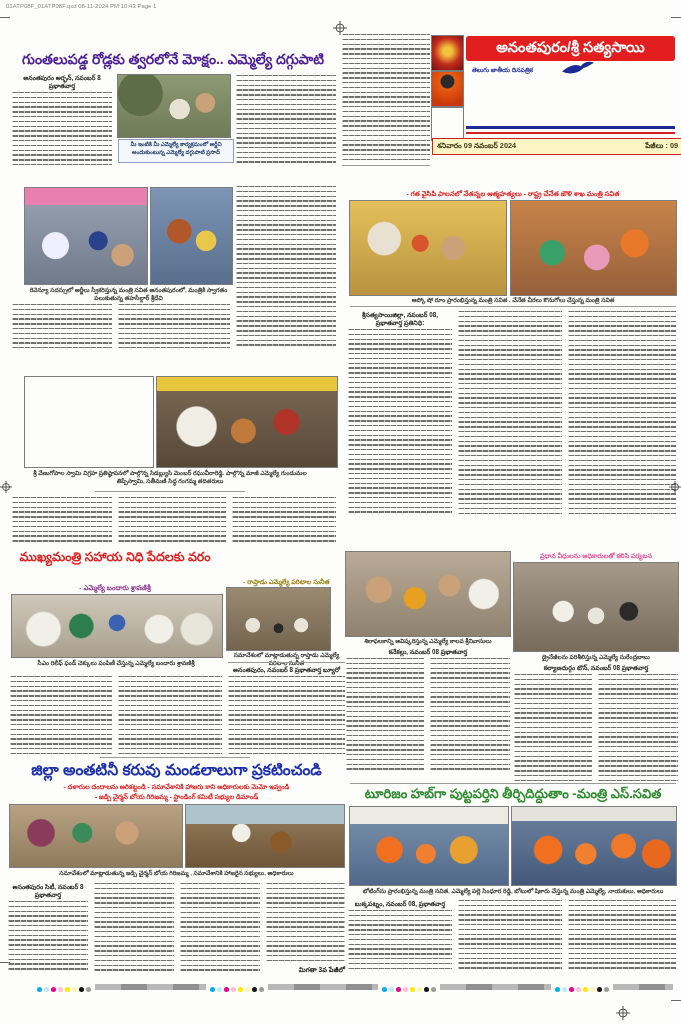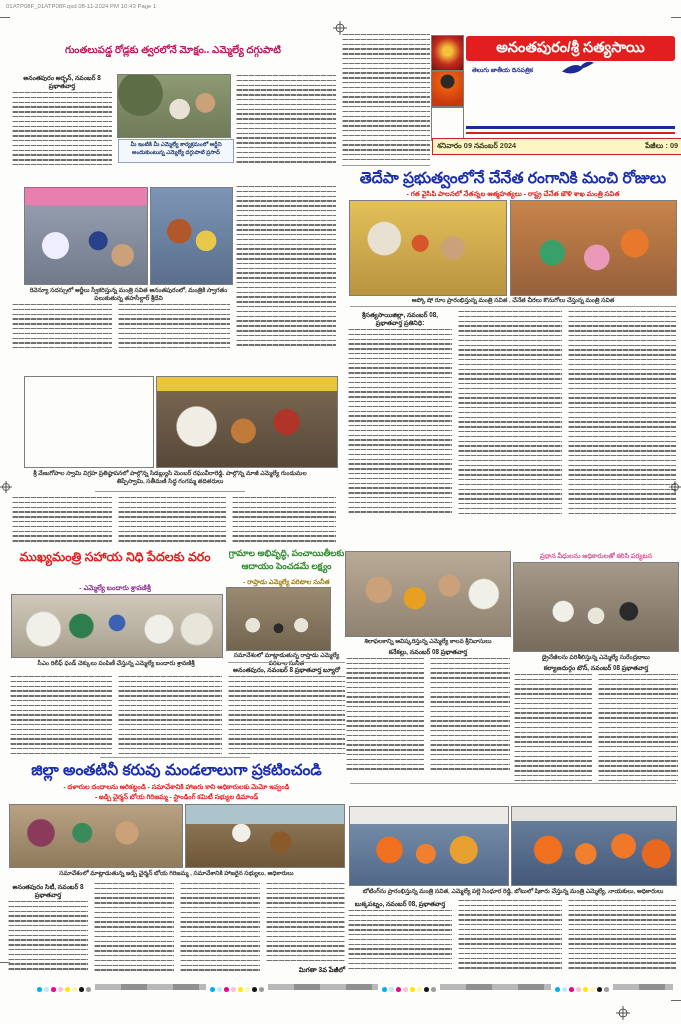--- a/index.html
+++ b/index.html
@@ -76,21 +76,21 @@
       <path d="M2 13 C10 6 17 4 23 7 C27 2 33 1 38 3 C33 6 30 8 26 9 C21 15 11 17 2 13 Z" fill="#1d2b96"></path>
     </svg>
     <div class="abs" style="left:34px;top:92px;width:209px;height:3px;background:#1d2b96;"></div>
     <div class="abs" style="left:34px;top:98px;width:209px;height:2px;background:#d42020;"></div>
     <div class="abs strip" style="left:0;top:104px;width:241px;height:15px;font-size:7.3px;padding:0 4px;">
       <span>శనివారం  09  నవంబర్  2024</span>
       <span>పేజీలు : 09</span>
     </div>
   </div>
 
-  <div class="abs ctr hl" style="left:8px;top:44px;width:330px;font-size:10px;color:#be185d;">గుంతలుపడ్డ రోడ్లకు త్వరలోనే మోక్షం.. ఎమ్మెల్యే దగ్గుపాటి</div>
+  <div class="abs ctr hl" style="left:8px;top:52px;width:330px;font-size:14px;color:#4c1d95;">గుంతలుపడ్డ రోడ్లకు త్వరలోనే మోక్షం.. ఎమ్మెల్యే దగ్గుపాటి</div>
   <div class="abs ctr dl" style="left:12px;top:74px;width:100px;">అనంతపురం అర్బన్, నవంబర్ 8</div>
   <div class="abs ctr dl" style="left:12px;top:82px;width:100px;">ప్రభాతవార్త</div>
   <div class="abs tx" style="left:12px;top:92px;width:100px;height:73px;"></div>
   <div class="abs ph" style="left:118px;top:75px;width:112px;height:62px;background:
        radial-gradient(circle at 20% 30%,#5d6e46 0 22%,transparent 23%),
        radial-gradient(circle at 55% 55%,#e8e2d4 0 14%,transparent 15%),
        radial-gradient(circle at 78% 45%,#caa178 0 10%,transparent 11%),
        linear-gradient(#8d9a72,#6f7a58);"></div>
   <div class="abs capbox" style="left:118px;top:139px;width:110px;height:20px;">మీ ఇంటికి మీ ఎమ్మెల్యే కార్యక్రమంలో అర్జీని అందుకుంటున్న ఎమ్మెల్యే దగ్గుపాటి ప్రసాద్</div>
   <div class="abs tx" style="left:236px;top:75px;width:100px;height:90px;"></div>
@@ -123,21 +123,20 @@
        radial-gradient(circle at 22% 55%,#f0ede4 0 13%,transparent 14%),
        radial-gradient(circle at 48% 60%,#c07a3a 0 11%,transparent 12%),
        radial-gradient(circle at 72% 50%,#b03428 0 9%,transparent 10%),
        linear-gradient(#7d6a54,#574838);"></div>
   <div class="abs ctr cap" style="left:20px;top:470px;width:300px;">శ్రీ వేణుగోపాల స్వామి విగ్రహ ప్రతిష్ఠాపనలో పాల్గొన్న సిడబ్ల్యుసి మెంబర్ రఘువీరారెడ్డి. పాల్గొన్న మాజీ ఎమ్మెల్యే గుండుమల తిప్పేస్వామి, సతీమణి సిద్ధ గంగమ్మ తదితరులు</div>
   <div class="abs rule" style="left:95px;top:491px;width:150px;"></div>
   <div class="abs tx" style="left:12px;top:497px;width:100px;height:46px;"></div>
   <div class="abs tx" style="left:118px;top:497px;width:108px;height:46px;"></div>
   <div class="abs tx" style="left:232px;top:497px;width:104px;height:46px;"></div>
 
-  <div class="abs ctr hl" style="left:348px;top:169px;width:330px;font-size:15.5px;color:#1b2fae;">తెదేపా ప్రభుత్వంలోనే చేనేత రంగానికి మంచి రోజులు</div>
   <div class="abs ctr sub" style="left:348px;top:190px;width:330px;font-size:6.8px;color:#e31e1e;">- గత వైసిపి పాలనలో నేతన్నల ఆత్మహత్యలు    - రాష్ట్ర చేనేత జౌళి శాఖ మంత్రి సవిత</div>
   <div class="abs ph" style="left:350px;top:201px;width:156px;height:94px;background:
        radial-gradient(circle at 22% 40%,#e8e0d0 0 12%,transparent 13%),
        radial-gradient(circle at 45% 45%,#d8542a 0 8%,transparent 9%),
        radial-gradient(circle at 66% 50%,#caa178 0 10%,transparent 11%),
        linear-gradient(#e3c05a,#b99340);"></div>
   <div class="abs ph" style="left:511px;top:201px;width:165px;height:94px;background:
        radial-gradient(circle at 25% 55%,#3aa06a 0 9%,transparent 10%),
        radial-gradient(circle at 52% 60%,#e89ab8 0 12%,transparent 13%),
        radial-gradient(circle at 75% 45%,#e8782a 0 10%,transparent 11%),
@@ -156,21 +155,20 @@
        radial-gradient(circle at 15% 55%,#f0efe8 0 9%,transparent 10%),
        radial-gradient(circle at 33% 50%,#2e7d4e 0 8%,transparent 9%),
        radial-gradient(circle at 50% 45%,#3a62b0 0 7%,transparent 8%),
        radial-gradient(circle at 70% 55%,#f0efe8 0 9%,transparent 10%),
        radial-gradient(circle at 88% 55%,#e8e6da 0 8%,transparent 9%),
        linear-gradient(#cfc8ba,#a89f8e);"></div>
   <div class="abs ctr cap" style="left:10px;top:660px;width:212px;">సీఎం రిలీఫ్ ఫండ్ చెక్కులు పంపిణీ చేస్తున్న ఎమ్మెల్యే బందారు శ్రావణిశ్రీ</div>
   <div class="abs tx" style="left:10px;top:676px;width:102px;height:80px;"></div>
   <div class="abs tx" style="left:118px;top:676px;width:104px;height:80px;"></div>
 
-  <div class="abs ctr hl" style="left:228px;top:547px;width:117px;font-size:8.8px;color:#2e8b2e;line-height:1.5;">గ్రామాల అభివృద్ధి, పంచాయితీలకు ఆదాయం పెంచడమే లక్ష్యం</div>
   <div class="abs ctr sub" style="left:228px;top:578px;width:117px;font-size:6.5px;color:#9a7d0a;">- రాప్తాడు ఎమ్మెల్యే పరిటాల సునీత</div>
   <div class="abs ph" style="left:227px;top:588px;width:103px;height:62px;background:
        radial-gradient(circle at 25% 60%,#e8e4d8 0 8%,transparent 9%),
        radial-gradient(circle at 50% 65%,#2a2a2a 0 7%,transparent 8%),
        radial-gradient(circle at 72% 60%,#e8e4d8 0 8%,transparent 9%),
        linear-gradient(#9a8a72,#73644e);"></div>
   <div class="abs ctr cap" style="left:228px;top:652px;width:117px;">సమావేశంలో మాట్లాడుతున్న రాప్తాడు ఎమ్మెల్యే పరిటాల సునీత</div>
   <div class="abs rule" style="left:228px;top:662px;width:117px;"></div>
   <div class="abs ctr dl" style="left:228px;top:666px;width:117px;">అనంతపురం, నవంబర్ 8 ప్రభాతవార్త బ్యూరో</div>
   <div class="abs tx" style="left:228px;top:676px;width:117px;height:80px;"></div>
@@ -214,20 +212,21 @@
   <div class="abs ctr cap" style="left:8px;top:870px;width:337px;">సమావేశంలో మాట్లాడుతున్న జడ్పి చైర్మన్ బోయ గిరిజమ్మ , సమావేశానికి హాజరైన సభ్యులు, అధికారులు</div>
   <div class="abs ctr dl" style="left:8px;top:883px;width:80px;">అనంతపురం సిటీ, నవంబర్ 8</div>
   <div class="abs ctr dl" style="left:8px;top:891px;width:80px;">ప్రభాతవార్త</div>
   <div class="abs tx" style="left:8px;top:901px;width:80px;height:72px;"></div>
   <div class="abs tx" style="left:94px;top:883px;width:80px;height:90px;"></div>
   <div class="abs tx" style="left:180px;top:883px;width:80px;height:90px;"></div>
   <div class="abs tx" style="left:266px;top:883px;width:79px;height:82px;"></div>
   <div class="abs" style="left:266px;top:966px;width:79px;font-size:6.6px;font-weight:bold;text-align:right;color:#111;">మిగతా 3వ పేజీలో</div>
 
   <div class="abs rule" style="left:350px;top:783px;width:326px;"></div>
+  <div class="abs ctr hl" style="left:348px;top:787px;width:330px;font-size:13px;color:#2e8b2e;">టూరిజం హబ్‌గా పుట్టపర్తిని తీర్చిదిద్దుతాం -మంత్రి ఎస్.సవిత</div>
   <div class="abs ph" style="left:350px;top:807px;width:158px;height:78px;background:
        linear-gradient(#eceae4 0 22%,transparent 22%),
        radial-gradient(circle at 25% 55%,#f07020 0 10%,transparent 11%),
        radial-gradient(circle at 48% 60%,#f08030 0 10%,transparent 11%),
        radial-gradient(circle at 72% 55%,#e8a030 0 11%,transparent 12%),
        linear-gradient(#7d94ae,#51688a);"></div>
   <div class="abs ph" style="left:512px;top:807px;width:164px;height:78px;background:
        linear-gradient(#e4e2dc 0 18%,transparent 18%),
        radial-gradient(circle at 22% 55%,#f07020 0 10%,transparent 11%),
        radial-gradient(circle at 45% 60%,#f08030 0 10%,transparent 11%),

